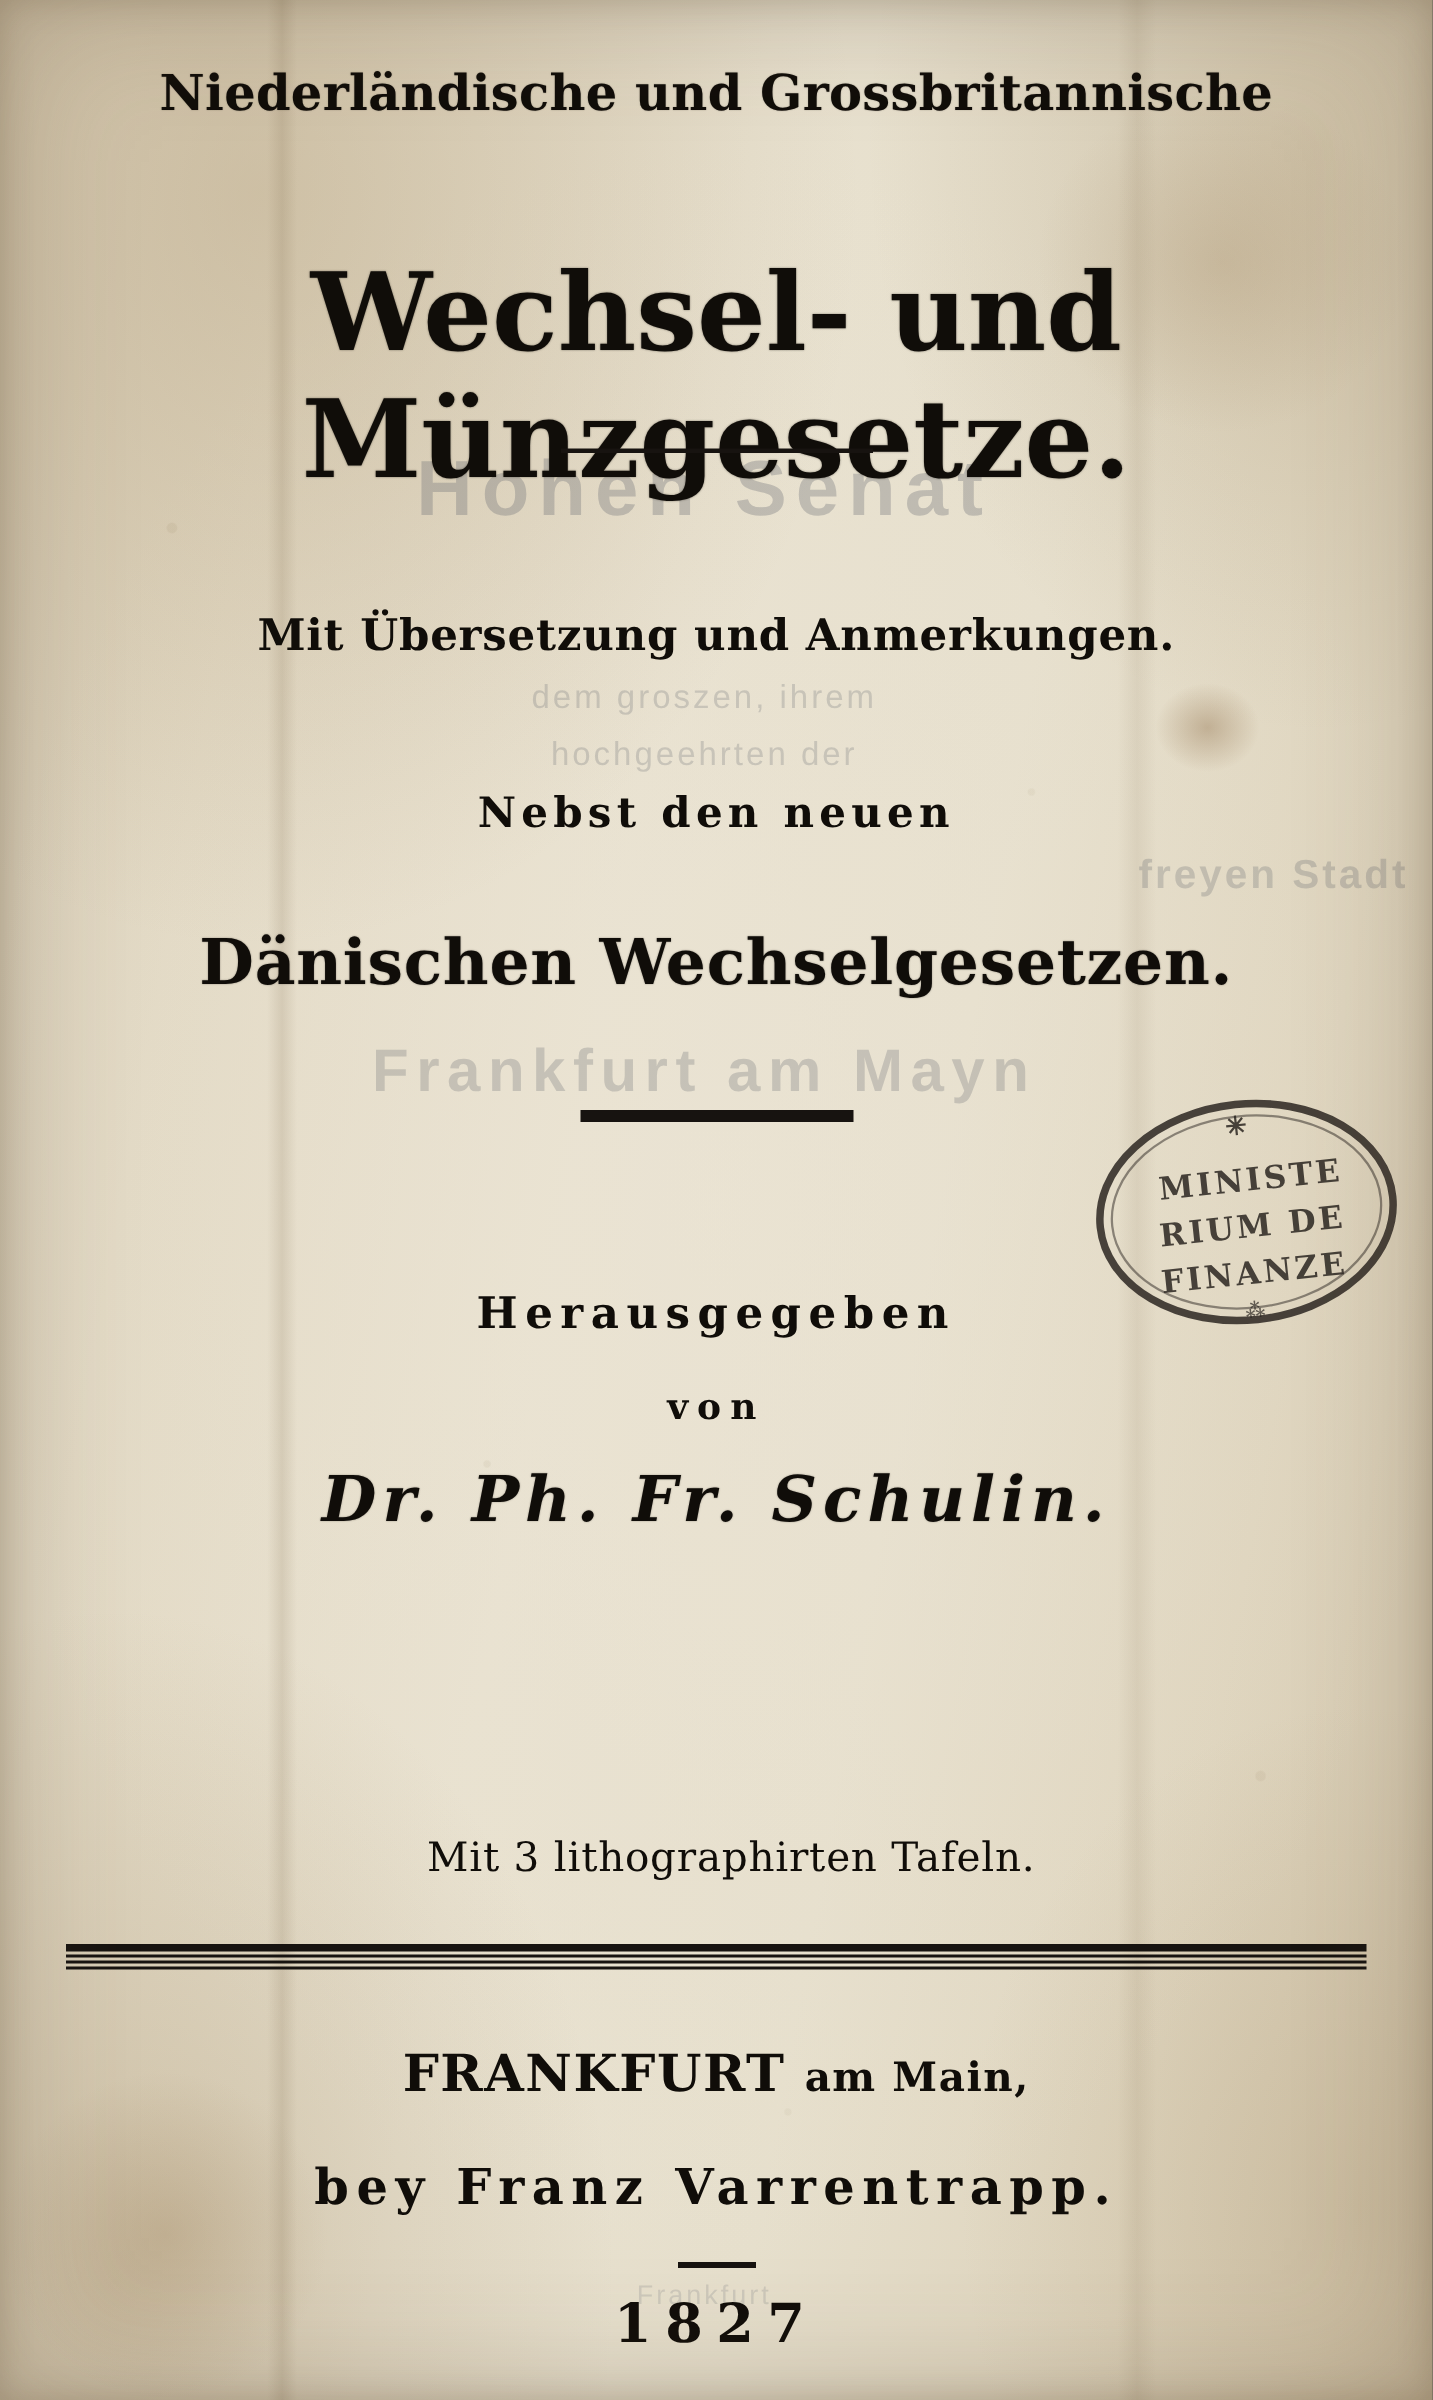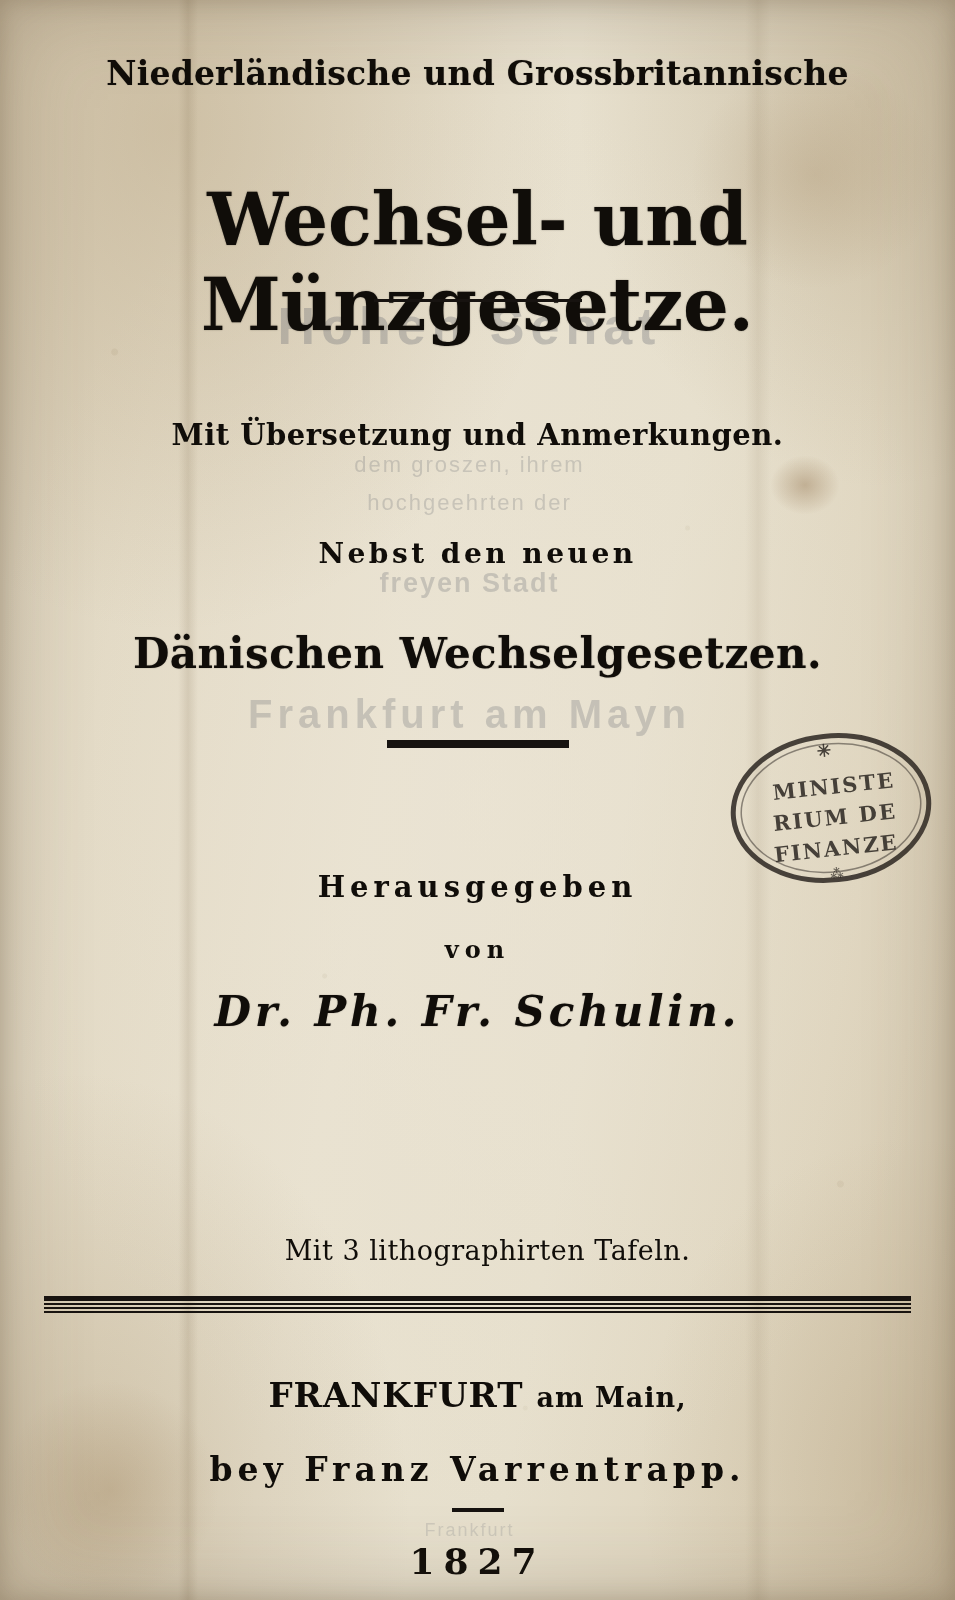--- a/index.html
+++ b/index.html
@@ -63,36 +63,35 @@
     text-align: center;
     color: rgba(95,100,110,0.30);
     pointer-events: none;
     user-select: none;
     font-family: Liberation Sans, sans-serif;
     white-space: nowrap;
   }
   .bleed-1 { top: 296px; font-size: 52px; font-weight: 700; letter-spacing: 6px; }
   .bleed-2 { top: 452px; font-size: 22px; letter-spacing: 2px; color: rgba(95,100,110,0.24); }
   .bleed-3 { top: 490px; font-size: 22px; letter-spacing: 2px; color: rgba(95,100,110,0.24); }
-  .bleed-4 { top: 568px; font-size: 27px; font-weight: 700; letter-spacing: 2px; color: rgba(95,100,110,0.26); }
+  .bleed-4 { top: 568px; font-size: 27px; font-weight: 700; letter-spacing: 2px; color: rgba(95,100,110,0.26); text-align: right; }
   .bleed-5 { top: 692px; font-size: 40px; font-weight: 700; letter-spacing: 5px; color: rgba(95,100,110,0.26); }
   .bleed-6 { top: 1030px; font-size: 24px; letter-spacing: 2px; color: rgba(95,100,110,0.20); }
   .bleed-7 { top: 1078px; font-size: 24px; letter-spacing: 2px; color: rgba(95,100,110,0.20); }
   .bleed-8 { top: 1520px; font-size: 18px; letter-spacing: 2px; color: rgba(95,100,110,0.18); }
 
   .content {
     position: relative;
     z-index: 3;
     text-align: center;
   }
 
   .line {
     font-family: "DejaVu Serif", serif;
     color: #100d09;
-    margin-top: 12px;
   }
 
   .l-top {
     position: absolute;
     top: 42px; left: 0; right: 0;
     font-size: 33px;
     font-weight: 700;
     letter-spacing: 0.2px;
     text-shadow: 0 0 1px rgba(20,16,10,0.35);
   }

